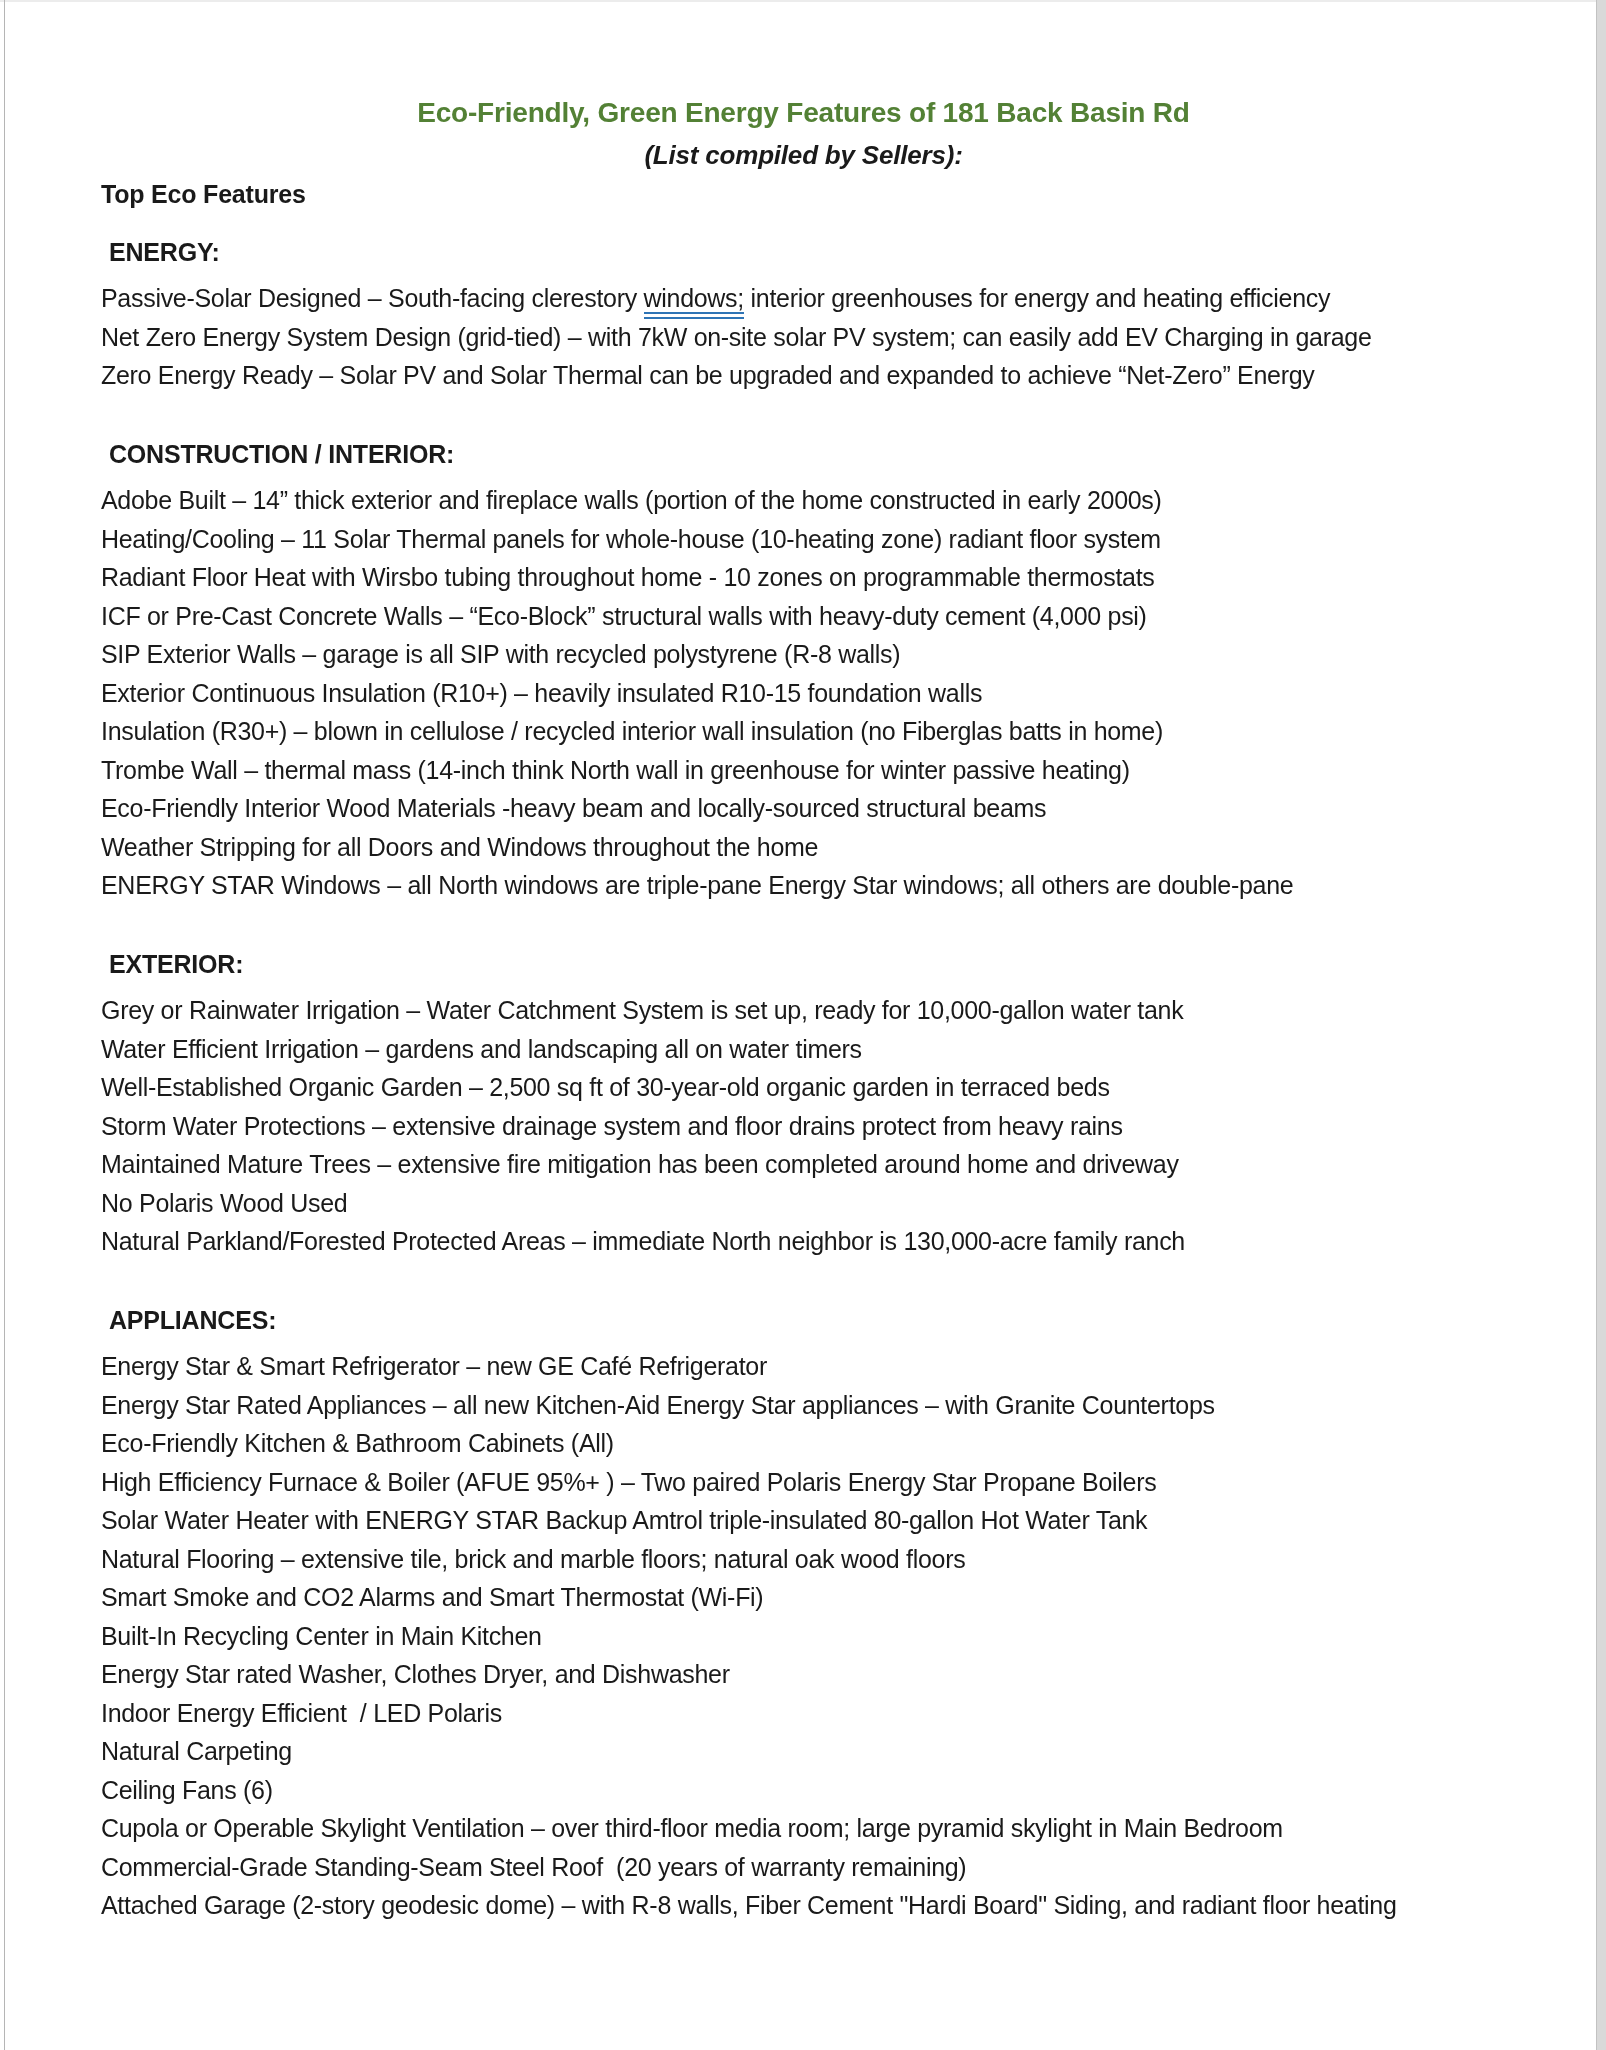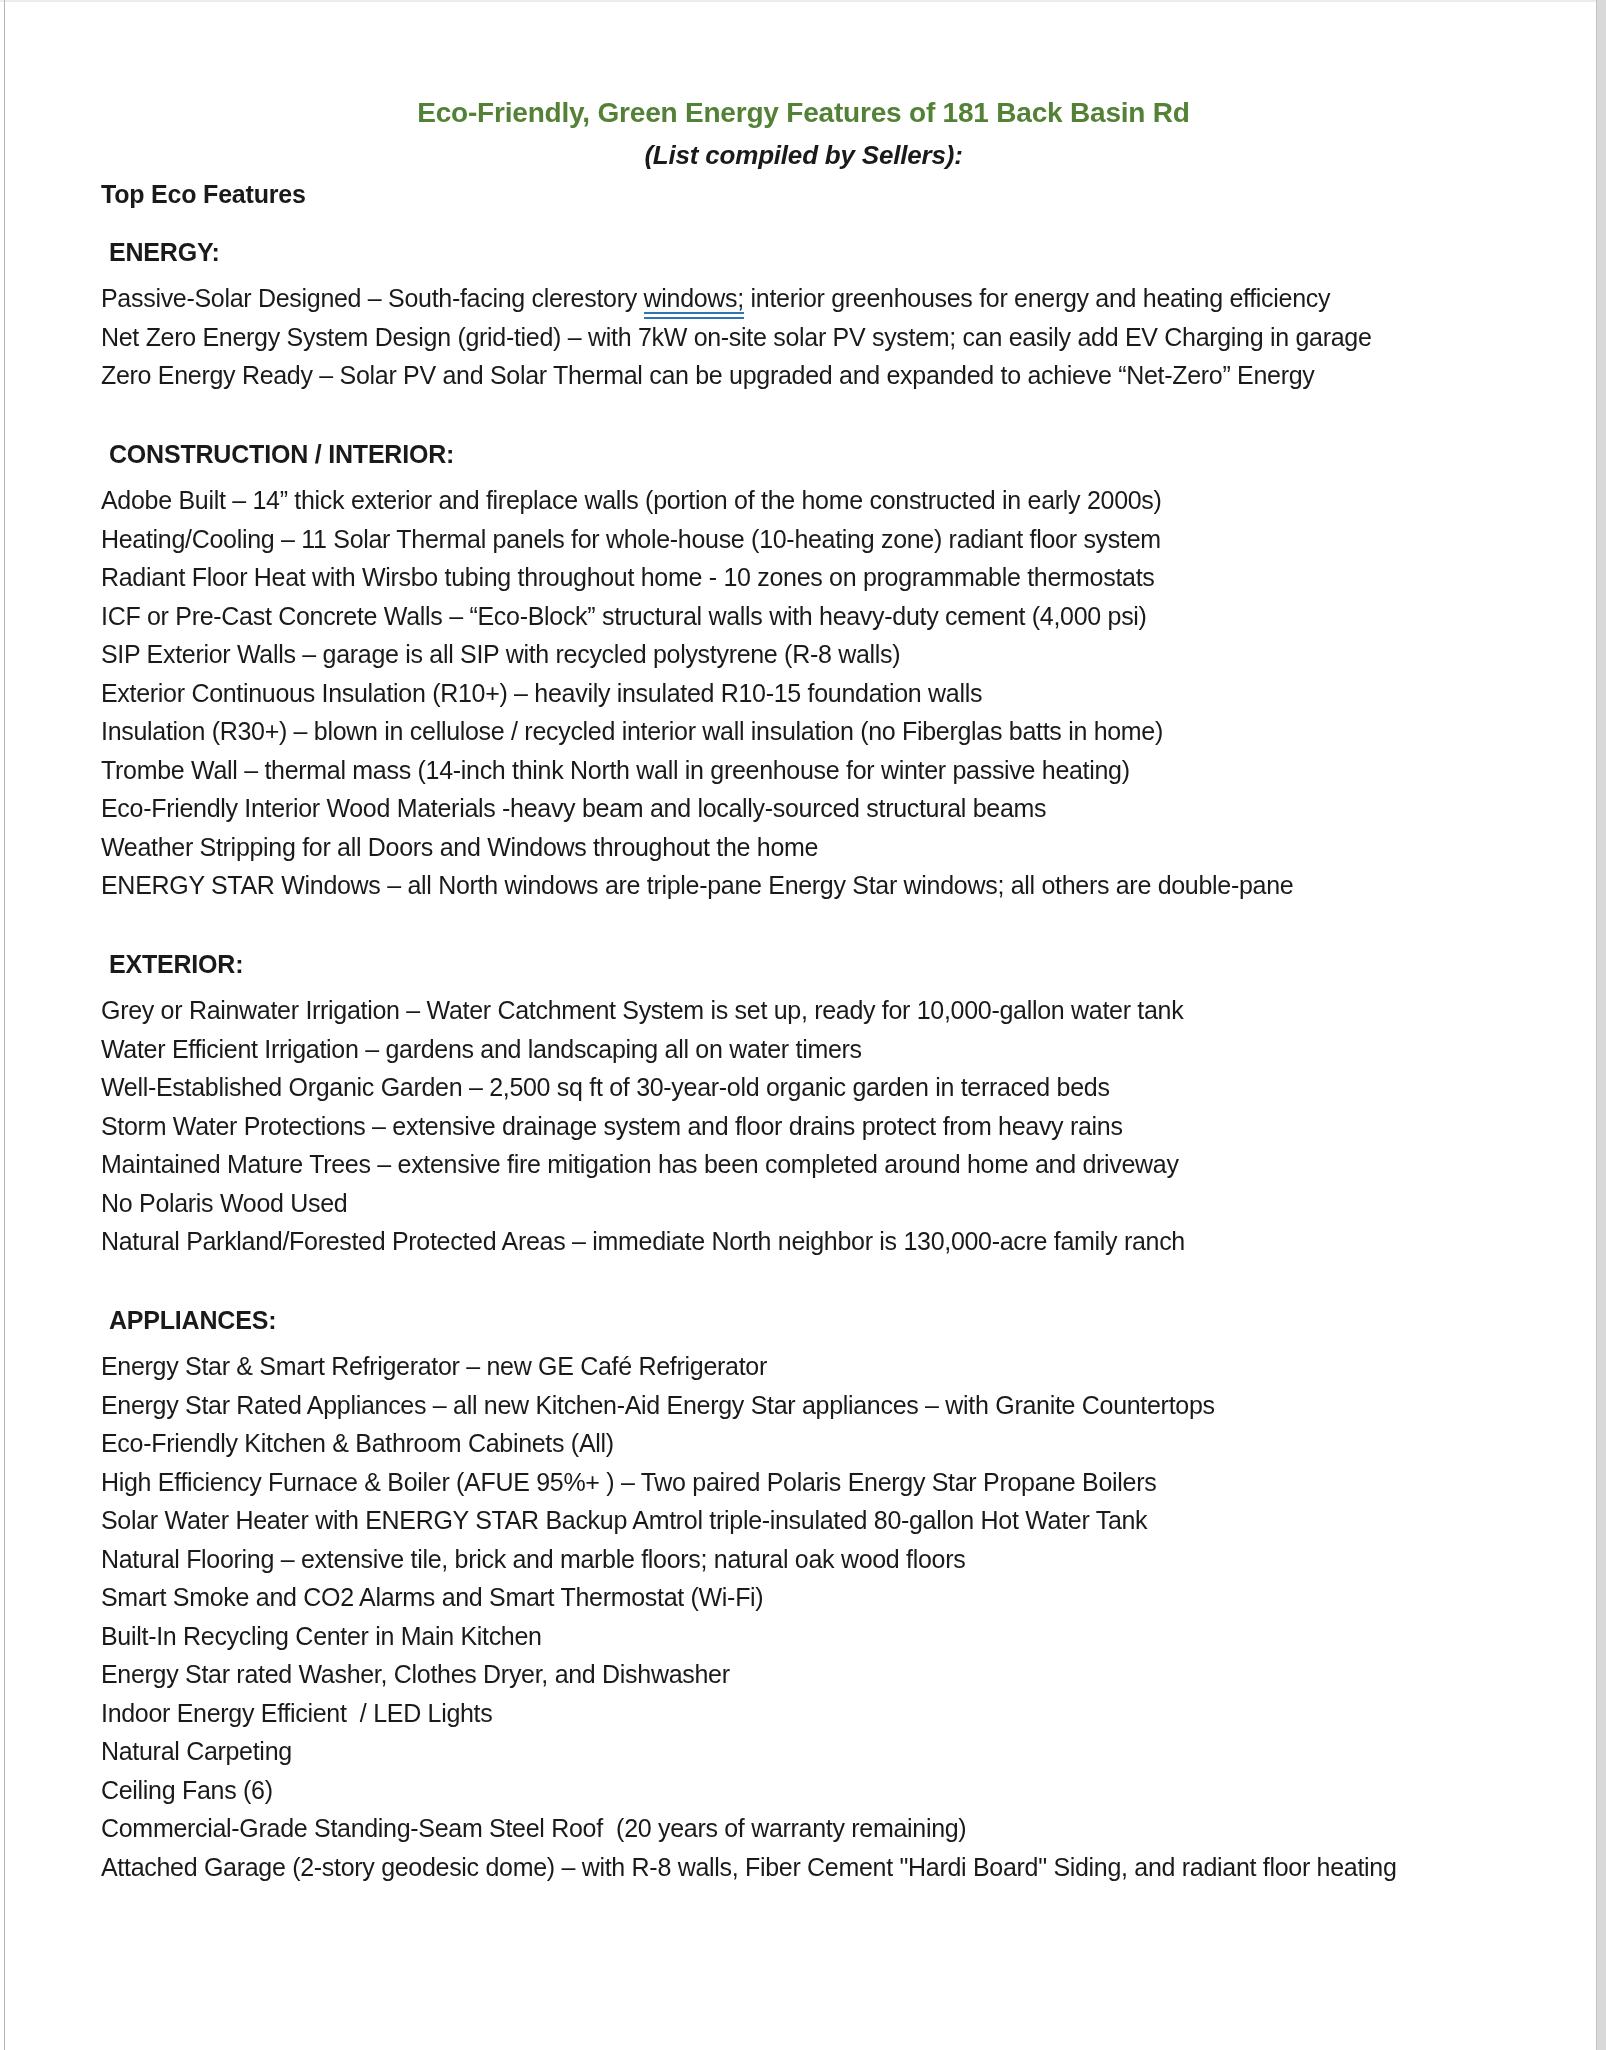--- a/index.html
+++ b/index.html
@@ -122,20 +122,21 @@
     <h2 class="heading">APPLIANCES:</h2>
     <p class="line">Energy Star &amp; Smart Refrigerator – new GE Café Refrigerator</p>
     <p class="line">Energy Star Rated Appliances – all new Kitchen-Aid Energy Star appliances – with Granite Countertops</p>
     <p class="line">Eco-Friendly Kitchen &amp; Bathroom Cabinets (All)</p>
     <p class="line">High Efficiency Furnace &amp; Boiler (AFUE 95%+ ) – Two paired Polaris Energy Star Propane Boilers</p>
     <p class="line">Solar Water Heater with ENERGY STAR Backup Amtrol triple-insulated 80-gallon Hot Water Tank</p>
     <p class="line">Natural Flooring – extensive tile, brick and marble floors; natural oak wood floors</p>
     <p class="line">Smart Smoke and CO2 Alarms and Smart Thermostat (Wi-Fi)</p>
     <p class="line">Built-In Recycling Center in Main Kitchen</p>
     <p class="line">Energy Star rated Washer, Clothes Dryer, and Dishwasher</p>
-    <p class="line">Indoor Energy Efficient  / LED Lights</p>
+    <p class="line">Indoor Energy Efficient  / LED Polaris</p>
     <p class="line">Natural Carpeting</p>
     <p class="line">Ceiling Fans (6)</p>
+    <p class="line">Cupola or Operable Skylight Ventilation – over third-floor media room; large pyramid skylight in Main Bedroom</p>
     <p class="line">Commercial-Grade Standing-Seam Steel Roof  (20 years of warranty remaining)</p>
     <p class="line">Attached Garage (2-story geodesic dome) – with R-8 walls, Fiber Cement "Hardi Board" Siding, and radiant floor heating</p>
   </section>
 
 </div>
 
 </body></html>

